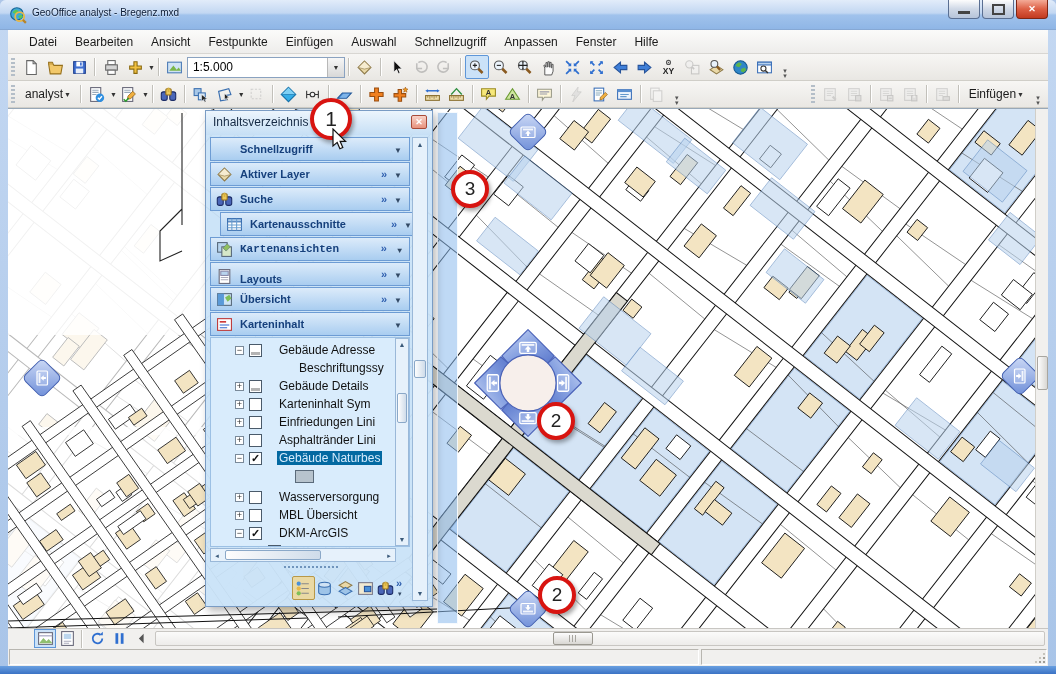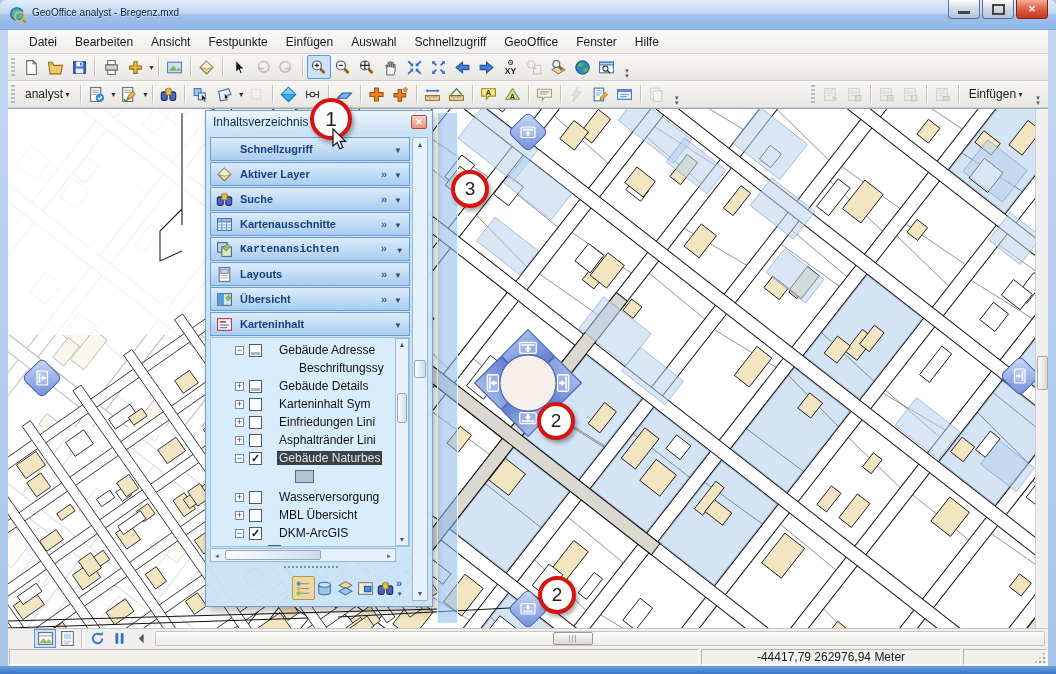--- a/index.html
+++ b/index.html
@@ -68,21 +68,21 @@
   .secarr{position:absolute;right:7px;top:8px;color:#334a66;font-size:8px;}
   .treearea{position:absolute;left:4px;top:226px;width:200px;height:210px;overflow:hidden;box-sizing:border-box;
     background:#d9ecfc;border:1px solid #9cc0e4;}
   .trow{position:absolute;height:18px;display:flex;align-items:center;font-size:12px;color:#111;white-space:nowrap;}
   .exp{width:9px;height:9px;box-sizing:border-box;border:1px solid #7a8a9a;background:#fff;font-size:9px;line-height:7px;
     text-align:center;color:#333;flex:none;}
   .cb{width:13px;height:13px;box-sizing:border-box;border:1px solid #4a5a6a;background:#fff;margin-left:5px;flex:none;
     position:relative;font-size:11px;line-height:11px;text-align:center;font-weight:bold;color:#111;}
   .cb.partial::after{content:"";position:absolute;left:1px;right:1px;bottom:1px;height:3px;background:#b4b4b4;}
   .tlabel{margin-left:15px;padding:0 2px;}
-  .tlabel.sel{background:#404040;color:#d6ecfd;}
+  .tlabel.sel{background:#0369a1;color:#d6ecfd;}
   .swatch{width:17px;height:11px;background:#b7c3cd;border:1px solid #5a6a7a;flex:none;}
   .sb{position:absolute;background:#e6f1fb;border:1px solid #9ab8d8;box-sizing:border-box;}
   .sbthumb{position:absolute;background:linear-gradient(90deg,#fdfdfd,#cfdcea);border:1px solid #8aa8c8;border-radius:2px;box-sizing:border-box;}
   .sbarr{position:absolute;width:100%;font-size:7px;color:#3a5a7a;text-align:center;}
   .splitdots{position:absolute;left:78px;top:455px;width:54px;border-top:2px dotted #6f94bc;}
   .pfbtn{position:absolute;top:465px;width:21px;height:22px;display:flex;align-items:center;justify-content:center;
     border:1px solid transparent;border-radius:2px;}
   .pfbtn.active{background:#ead9a4;border-color:#b89848;}
   .pfmore{position:absolute;left:190px;top:466px;font-size:11px;font-weight:bold;color:#2f5fae;}
   .pfarr{position:absolute;left:192px;top:479px;font-size:7px;color:#334a66;}
@@ -139,21 +139,21 @@
   </div>
 
   <div class="menubar" id="menubar">
       <div class="mitem">Datei</div>
       <div class="mitem">Bearbeiten</div>
       <div class="mitem">Ansicht</div>
       <div class="mitem">Festpunkte</div>
       <div class="mitem">Einfügen</div>
       <div class="mitem">Auswahl</div>
       <div class="mitem">Schnellzugriff</div>
-      <div class="mitem">GeoOffice</div>
+      <div class="mitem">Anpassen</div>
       <div class="mitem">Fenster</div>
       <div class="mitem">Hilfe</div>
     </div>
   <div class="tb" id="toolbar1">
       <div class="tgrip"></div>
       <div class="tbtn">
         <svg width="17" height="17" viewBox="0 0 16 16">
           <path d="M3.5 1.5h6l3 3v10h-9z" fill="#fff" stroke="#666"></path>
           <path d="M9.5 1.5v3h3" fill="none" stroke="#666"></path>
         </svg>
@@ -185,20 +185,24 @@
           <path d="M6.5 2.5h3v4h4v3h-4v4h-3v-4h-4v-3h4z" fill="#f0c040" stroke="#8a6a10"></path>
         </svg>
       </div>
       <div class="darr">▼</div>
       <div class="tsep"></div>
       <div class="tbtn">
         <svg width="17" height="17" viewBox="0 0 16 16">
           <rect x="1.5" y="3" width="13" height="10" fill="#cfe3f4" stroke="#4a7ab5"></rect>
           <path d="M3 11l4-5 3 4 2-2 2 3z" fill="#7ab648"></path>
         </svg>
+      </div>
+      <div class="combo">
+        <input value="1:5.000" style="">
+        <div class="cbtn">▼</div>
       </div>
       <div class="tsep"></div>
       <div class="tbtn">
         <svg width="17" height="17" viewBox="0 0 16 16">
           <path d="M8 2L14 8L8 14L2 8Z" fill="#ead9a8" stroke="#8f7b4a"></path>
           <path d="M8 2L14 8L8 9.5L2 8Z" fill="#f6ecd0" stroke="#8f7b4a" stroke-width="0.6"></path>
         </svg>
       </div>
       <div class="tsep"></div>
       <div class="tbtn">
@@ -1137,41 +1141,41 @@
           <div class="secicon"><svg width="17" height="17" viewBox="0 0 16 16">
               <rect x="1.2" y="5.5" width="5.6" height="8" rx="2" fill="#4a66b8" stroke="#1c2c66"></rect>
               <rect x="9.2" y="5.5" width="5.6" height="8" rx="2" fill="#4a66b8" stroke="#1c2c66"></rect>
               <rect x="5.5" y="2.5" width="5" height="6" rx="1" fill="#ecc95c" stroke="#96701c"></rect>
               <rect x="7.2" y="1.5" width="1.6" height="4" fill="#d8b23e"></rect>
             </svg></div>
           <div class="seclabel">Suche</div>
           <div class="secmore">»</div>
           <div class="secarr">▼</div>
         </div>
-        <div class="sectionrow" style="top: 101px;">
+        <div class="sectionrow" style="top: 101px; margin-left: 10px;">
           <div class="secicon"><svg width="17" height="17" viewBox="0 0 16 16">
               <rect x="1.5" y="2.5" width="13" height="11" fill="#fff" stroke="#3a6fb0"></rect>
               <rect x="1.5" y="2.5" width="13" height="3" fill="#a8c8e8" stroke="#3a6fb0"></rect>
               <path d="M1.5 8.5h13M1.5 11h13M5.5 2.5v11M10 2.5v11" stroke="#6a9fd0" fill="none"></path>
             </svg></div>
           <div class="seclabel">Kartenausschnitte</div>
           <div class="secmore">»</div>
           <div class="secarr">▼</div>
         </div>
         <div class="sectionrow" style="top: 126px; font-family: Liberation Mono, monospace;">
           <div class="secicon"><svg width="17" height="17" viewBox="0 0 16 16">
               <rect x="1.5" y="1.5" width="9" height="9" fill="#b8d4ee" stroke="#567"></rect>
               <rect x="5.5" y="5.5" width="9" height="9" fill="#d6e8c8" stroke="#567"></rect>
               <path d="M10.5 2.5l3 3-4 4-3-3z" fill="#8fbf5f" stroke="#567" stroke-width="0.5"></path>
             </svg></div>
           <div class="seclabel">Kartenansichten</div>
           <div class="secmore">»</div>
           <div class="secarr">▼</div>
         </div>
-        <div class="sectionrow" style="top: 151px;">
+        <div class="sectionrow" style="top: 151px; align-items: flex-end;">
           <div class="secicon"><svg width="17" height="17" viewBox="0 0 16 16">
               <rect x="3" y="1.5" width="10" height="13" fill="#fff" stroke="#667"></rect>
               <rect x="4.5" y="3" width="7" height="4" fill="#b8d4ee" stroke="#88a"></rect>
               <path d="M4.5 9h7M4.5 11h7" stroke="#aab" fill="none"></path>
             </svg></div>
           <div class="seclabel">Layouts</div>
           <div class="secmore">»</div>
           <div class="secarr">▼</div>
         </div>
         <div class="sectionrow" style="top: 176px;">
@@ -1347,21 +1351,20 @@
       </div>
       <div class="htrack">
         <div class="hthumb">
           <span></span>
         </div>
       </div>
     </div>
 
   <div class="status">
     <div class="seg" style="width:690px;"></div>
-    <div class="seg" style="width:260px;">-44417,79  262976,94 Meter</div>
     <div class="seg" style="flex:1;"></div>
     <div class="rgrip"></div>
   </div>
   <div class="bottomedge"></div>
 
   <div class="callout big" style="left:310px;top:98px;">
       <span>1</span>
     </div>
   <div class="callout" style="left:537px;top:402px;">
       <span>2</span>

